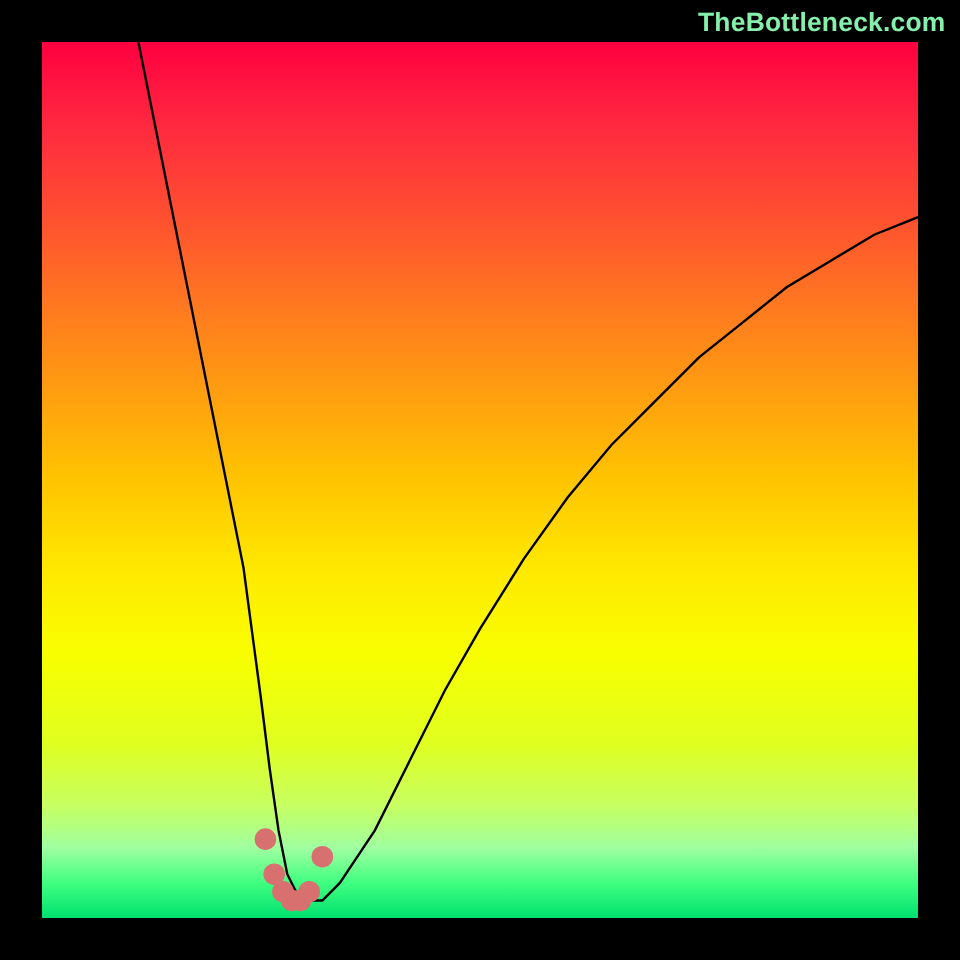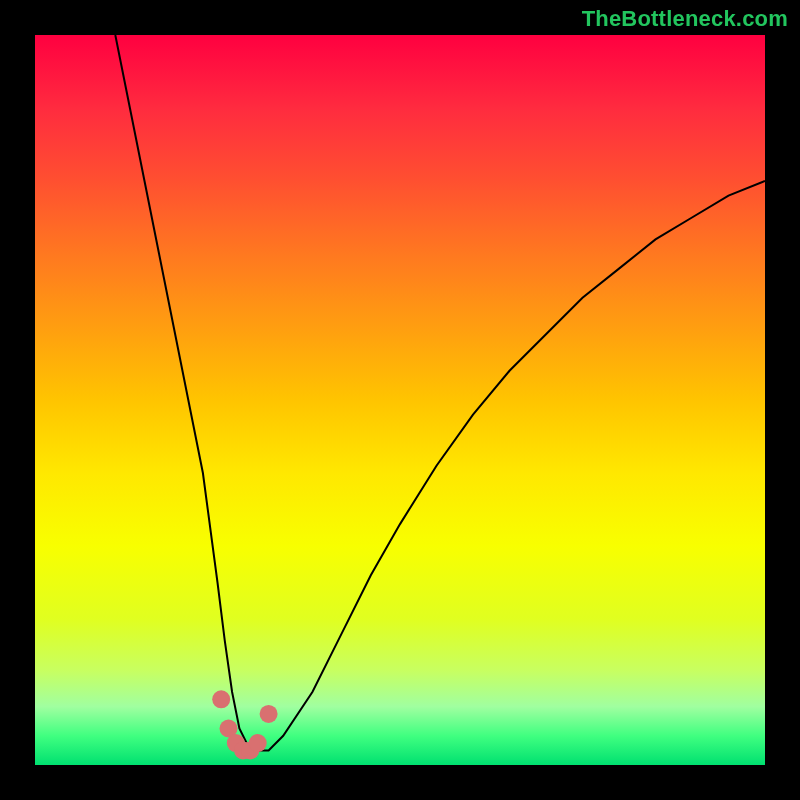--- a/index.html
+++ b/index.html
@@ -48,21 +48,21 @@
     fill: #d97070;
     stroke: none;
   }
   .watermark {
     position: absolute;
     top: 6px;
     right: 12px;
     font-family: Arial, Helvetica, sans-serif;
     font-size: 22px;
     font-weight: bold;
-    color: #22c55e;
+    color: #86efac;
     letter-spacing: 0.2px;
   }
 </style>
 </head>
 <body>
 
 <div class="chart-container">
   <div class="plot-area">
     <svg class="curve-svg" viewBox="0 0 730 730" preserveAspectRatio="none">
       <path id="curve-path" class="curve-path" d="M80.3 0.0 L94.9 73.0 L109.5 146.0 L124.1 219.0 L138.7 292.0 L153.3 365.0 L167.9 438.0 L182.5 547.5 L189.8 605.9 L197.1 657.0 L204.4 693.5 L211.7 708.1 L219.0 715.4 L233.6 715.4 L248.2 700.8 L277.4 657.0 L306.6 598.6 L335.8 540.2 L365.0 489.1 L401.5 430.7 L438.0 379.6 L474.5 335.8 L511.0 299.3 L547.5 262.8 L584.0 233.6 L620.5 204.4 L657.0 182.5 L693.5 160.6 L730.0 146.0"></path>

